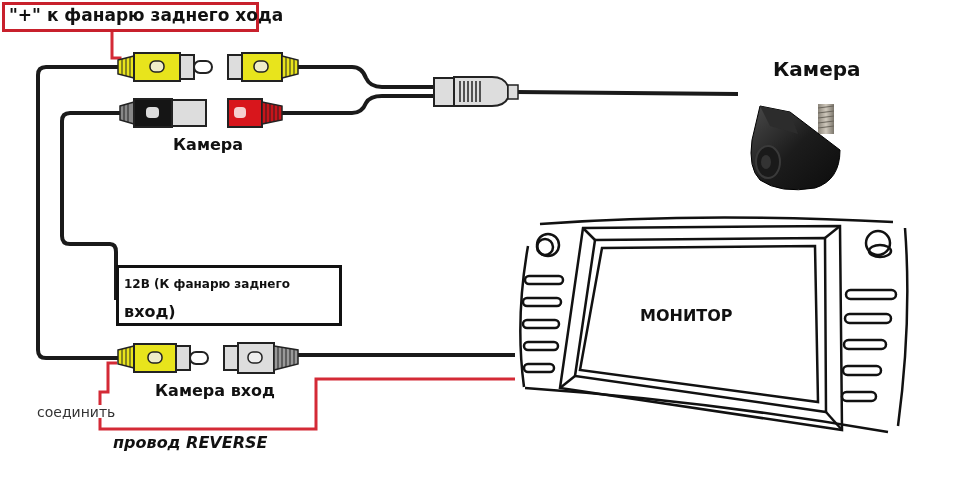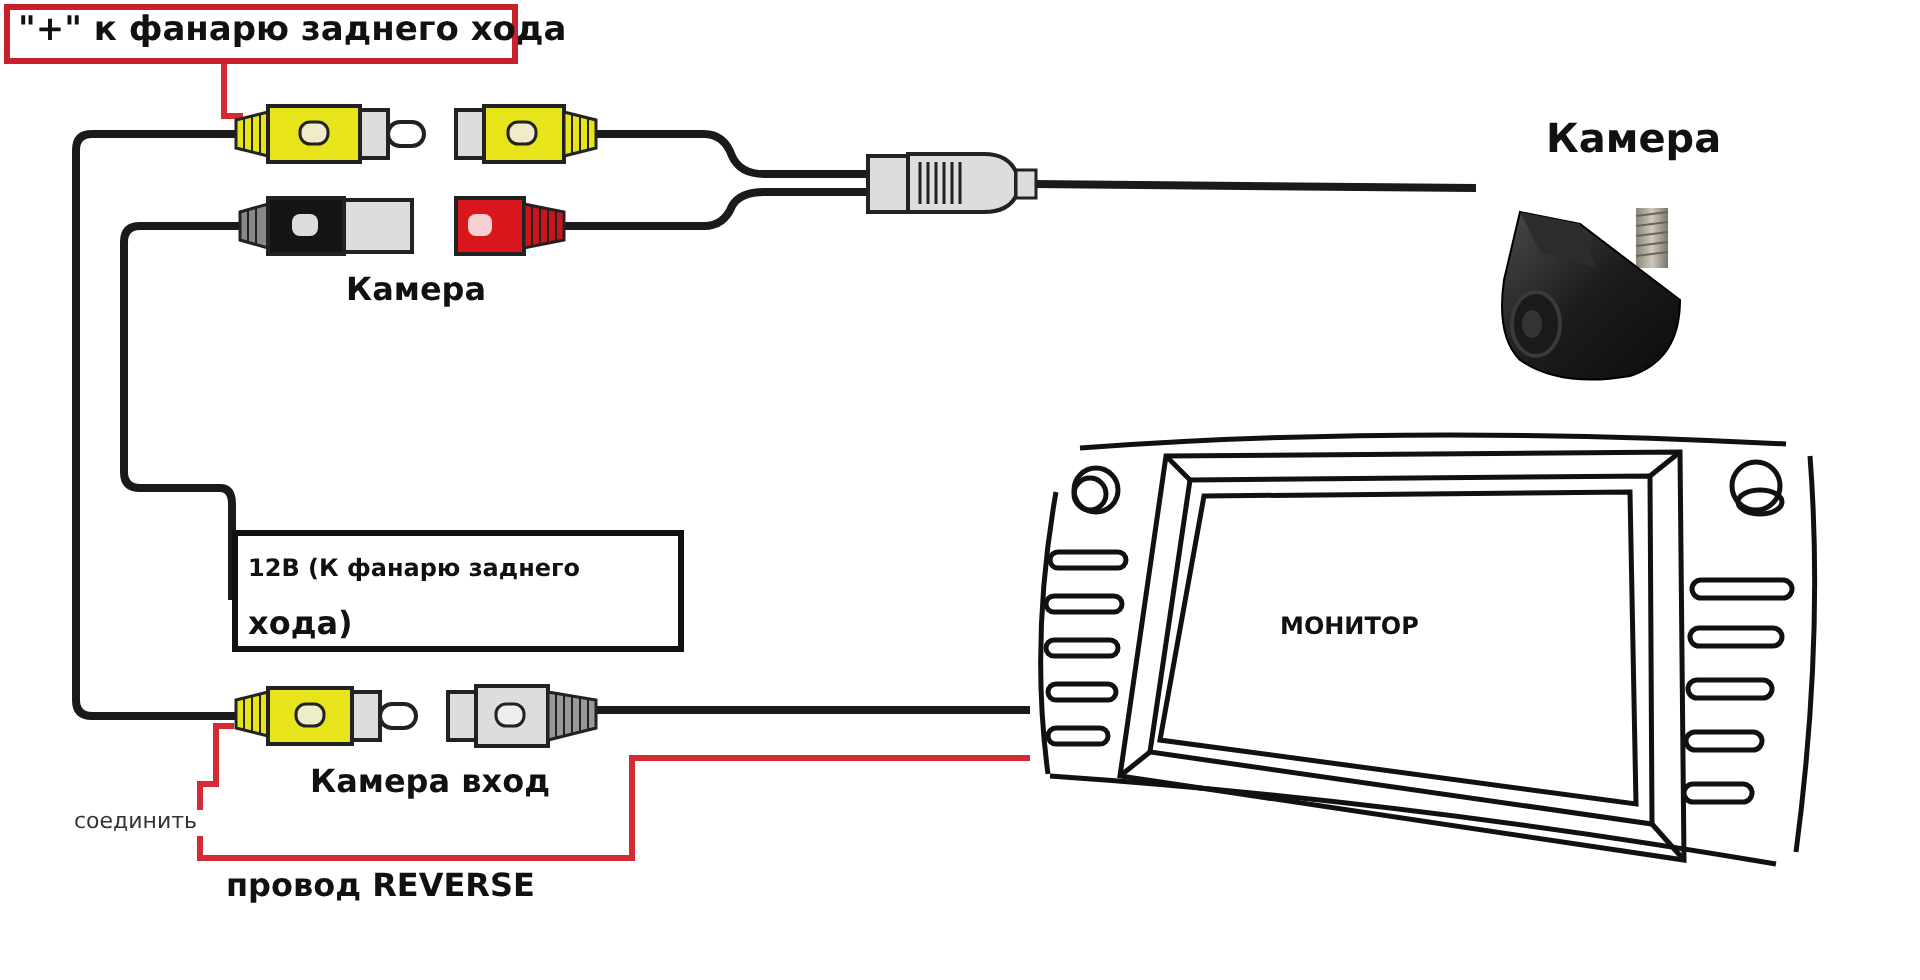--- a/index.html
+++ b/index.html
@@ -172,21 +172,21 @@
 
 <div class="box-red"></div>
 <div class="lbl" style="left:9px; top:5px; font-size:17px;">"+" к фанарю заднего хода</div>
 
 <div class="lbl" style="left:173px; top:135px; font-size:16px;">Камера</div>
 
 <div class="lbl" style="left:773px; top:57px; font-size:20px;">Камера</div>
 
 <div class="box-black"></div>
 <div class="lbl" style="left:124px; top:277px; font-size:12px;">12В (К фанарю заднего</div>
-<div class="lbl" style="left:124px; top:302px; font-size:16px;">хода)</div>
+<div class="lbl" style="left:124px; top:302px; font-size:16px;">вход)</div>
 
-<div class="lbl" style="left:640px; top:306px; font-size:12px;">МОНИТОР</div>
+<div class="lbl" style="left:640px; top:306px; font-size:16px;">МОНИТОР</div>
 
 <div class="lbl" style="left:155px; top:381px; font-size:16px;">Камера вход</div>
 
-<div class="lbl" style="left:37px; top:404px; font-size:11px; font-weight:normal; color:#333;">соединить</div>
+<div class="lbl" style="left:37px; top:404px; font-size:14px; font-weight:normal; color:#333;">соединить</div>
 
-<div class="lbl" style="left:113px; top:433px; font-size:16px;">провод REVERSE</div>
+<div class="lbl" style="left:113px; top:433px; font-size:16px;font-style:italic;">провод REVERSE</div>
 
 </body></html>

